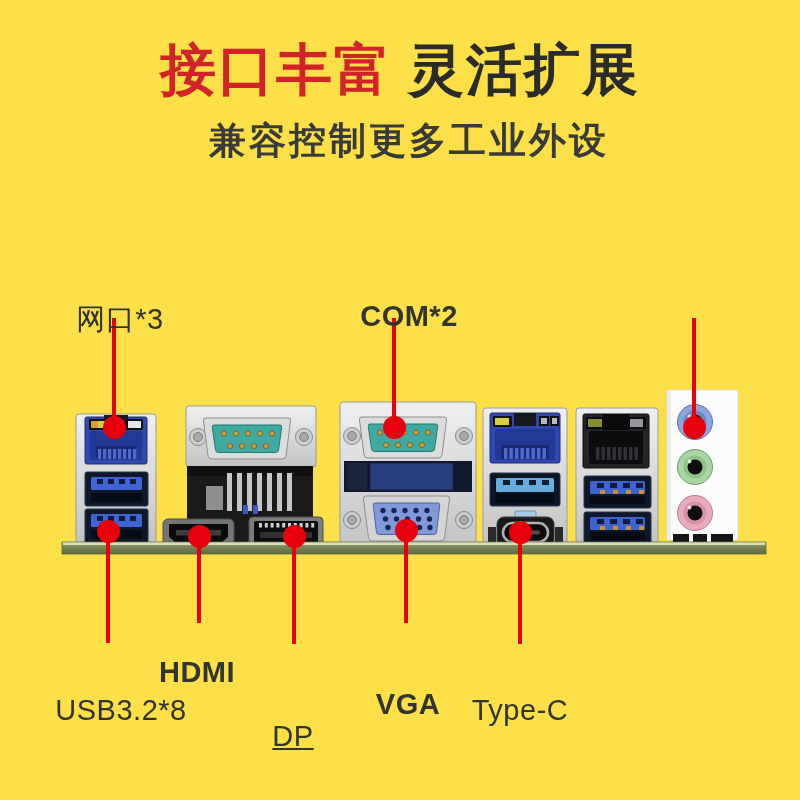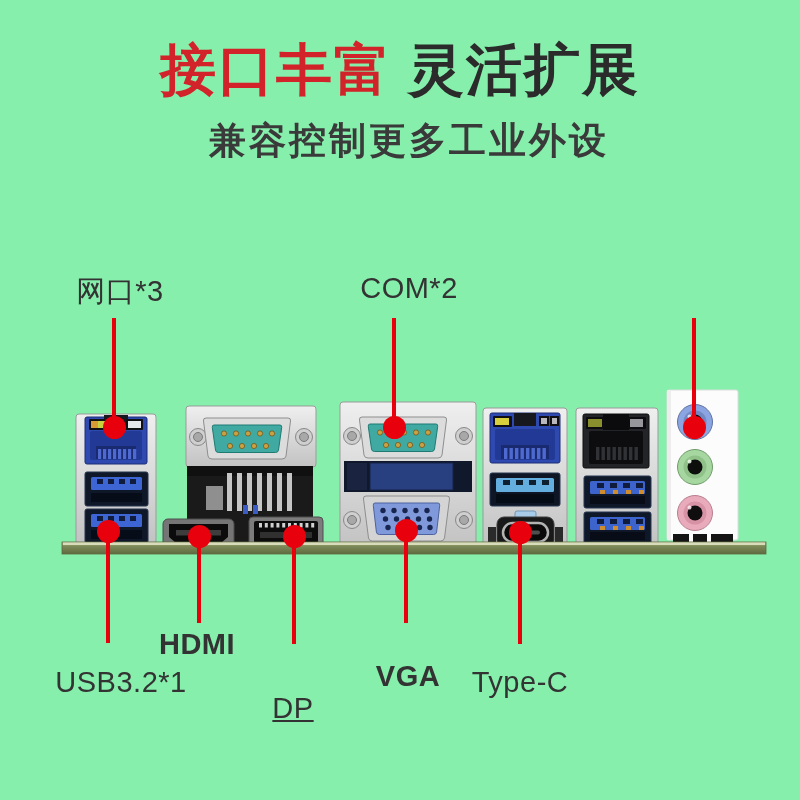--- a/index.html
+++ b/index.html
@@ -1,26 +1,26 @@
 <!DOCTYPE html>
 <html style="--title-accent: #d2232a; --title-text: #2b2b2b; --annotation-red: #e8000d; --label-text: #333333; --pcb-green: #76824f; --usb-blue: #3d66d4; --lan-blue: #2e4ab0; --com-teal: #3fa9a2; --vga-insert-blue: #8099da; --audio-line-in: #8ba4e2; --audio-line-out: #a7d7a1; --audio-mic: #e9abbb;"><head>
 <meta charset="utf-8">
 <style>
   html,body{margin:0;padding:0;background:#ffffff;}
-  #canvas{position:relative;width:800px;height:800px;background:#86efac;overflow:hidden;
+  #canvas{position:relative;width:800px;height:800px;background:#fde047;overflow:hidden;
           font-family:"Liberation Sans","DejaVu Sans",sans-serif;}
   .headline{position:absolute;top:34px;left:0;width:800px;text-align:center;
             font-size:56px;font-weight:800;letter-spacing:2px;line-height:72px;
             color:var(--title-text,#2b2b2b);white-space:nowrap;}
   .headline .accent{color:var(--title-accent,#d2232a);margin-right:16px;}
   .subheadline{position:absolute;top:118px;left:0;width:800px;text-align:center;
                font-size:37px;font-weight:700;letter-spacing:3px;line-height:46px;
                color:#3a3a3a;white-space:nowrap;padding-left:9px;}
   .note{position:absolute;font-size:29px;font-weight:500;color:var(--label-text,#333333);
-        white-space:nowrap;transform:translateX(-50%);letter-spacing:0.5px;z-index:4;}
+        white-space:nowrap;transform:translateX(-50%);letter-spacing:0.5px;z-index:4;margin-top:28px;}
   .vline{position:absolute;width:4px;background:var(--annotation-red,#e8000d);z-index:2;}
   .dot{position:absolute;width:23px;height:23px;border-radius:50%;
        background:var(--annotation-red,#e8000d);z-index:3;}
   #hardware{position:absolute;left:0;top:0;z-index:1;}
 </style>
 </head>
 <body>
 
 <div id="canvas">
 
@@ -352,20 +352,20 @@
   <div class="dot" style="left:102.5px;top:415.5px;"></div>
   <div class="dot" style="left:382.5px;top:415.5px;"></div>
   <div class="dot" style="left:682.5px;top:415.5px;"></div>
   <div class="dot" style="left:96.5px;top:519.5px;"></div>
   <div class="dot" style="left:187.5px;top:524.5px;"></div>
   <div class="dot" style="left:282.5px;top:524.5px;"></div>
   <div class="dot" style="left:394.5px;top:518.5px;"></div>
   <div class="dot" style="left:508.5px;top:520.5px;"></div>
 
   <div class="note" style="left:120px;top:272px;">网口*3</div>
-  <div class="note" style="left:409px;top:272px;">COM*2</div>
-  <div class="note" style="left:121px;top:666px;">USB3.2*1</div>
+  <div class="note" style="left:409px;top:272px;font-weight:bold;">COM*2</div>
+  <div class="note" style="left:121px;top:666px;">USB3.2*8</div>
   <div class="note" style="left:197px;top:628px;font-weight:bold;">HDMI</div>
   <div class="note" style="left:293px;top:692px;text-decoration:underline;">DP</div>
   <div class="note" style="left:408px;top:660px;font-weight:bold;">VGA</div>
   <div class="note" style="left:520px;top:666px;text-align:right;">Type-C</div>
 
 </div>
 
 </body></html>

